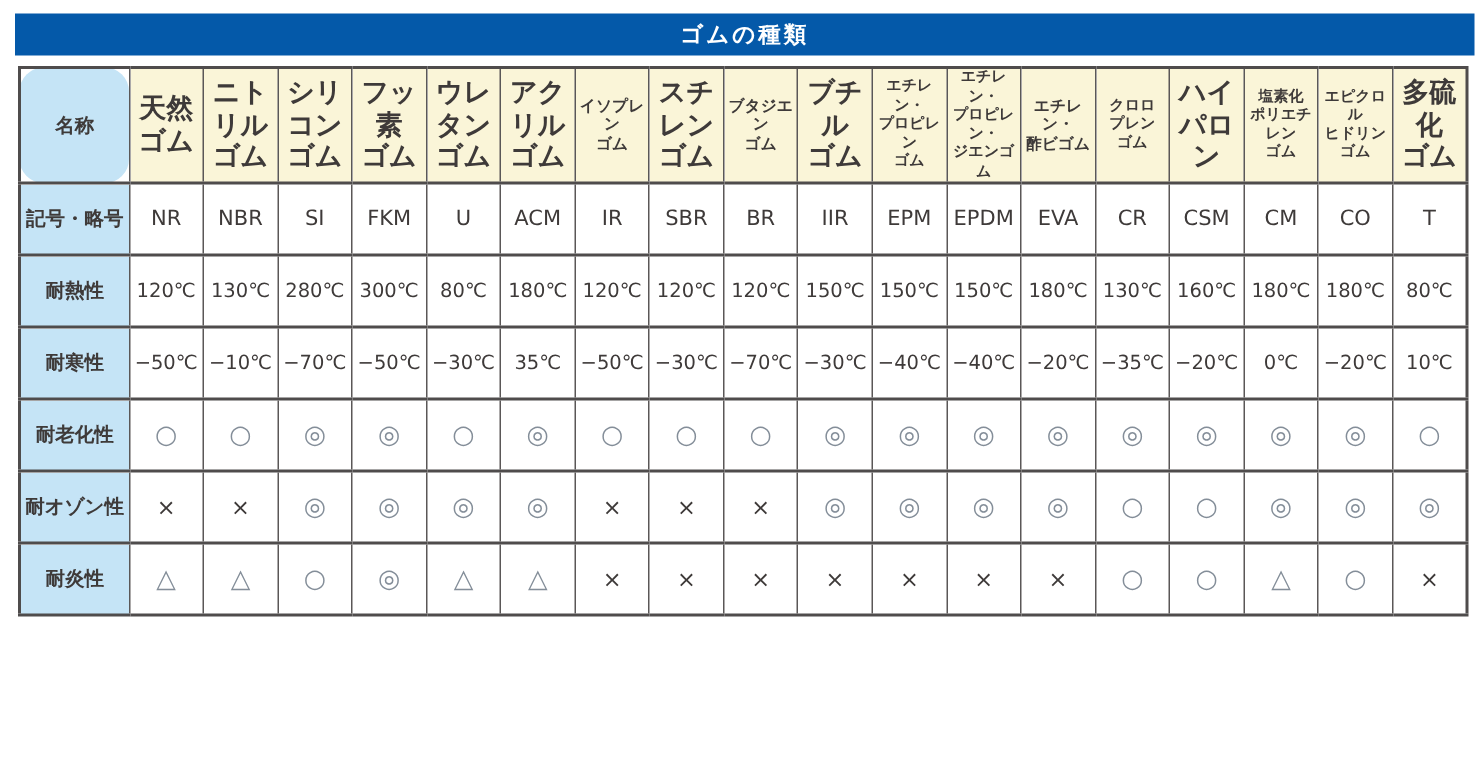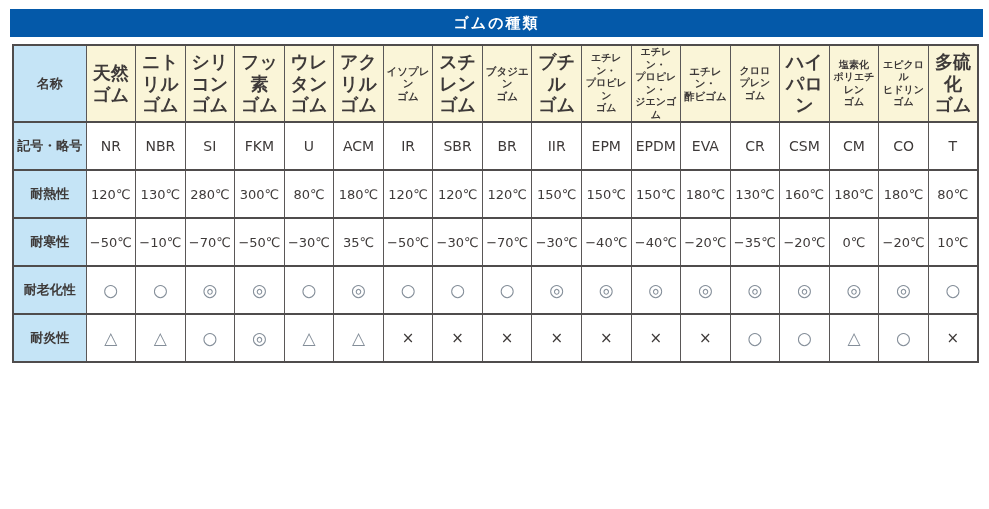--- a/index.html
+++ b/index.html
@@ -47,20 +47,21 @@
     vertical-align: middle;
     padding: 0;
     overflow: hidden;
   }
   tr.header-row { height: 58px; }
   tr.data-row   { height: 48px; }
   th.corner {
     background: var(--label_fill, #c5e4f6);
     font-size: 13px;
     font-weight: bold;
+    border-radius: 16px;
   }
   th.col-hdr {
     background: var(--header_fill, #faf5d8);
     font-weight: bold;
     font-size: 18px;
     line-height: 1.2;
     white-space: pre-line;
   }
   th.col-hdr.mid   { font-size: 10.5px; margin-top: 48px; }
   th.col-hdr.small { font-size: 10px; line-height: 1.25; }
@@ -209,20 +210,41 @@
         <td class="val-mark">◎</td>
         <td class="val-mark">◎</td>
         <td class="val-mark">◎</td>
         <td class="val-mark">◎</td>
         <td class="val-mark">◎</td>
         <td class="val-mark">◎</td>
         <td class="val-mark">◎</td>
         <td class="val-mark">○</td>
       </tr>
       <tr class="data-row">
+        <td class="row-label">耐オゾン性</td>
+        <td class="val-mark dark">×</td>
+        <td class="val-mark dark">×</td>
+        <td class="val-mark">◎</td>
+        <td class="val-mark">◎</td>
+        <td class="val-mark">◎</td>
+        <td class="val-mark">◎</td>
+        <td class="val-mark dark">×</td>
+        <td class="val-mark dark">×</td>
+        <td class="val-mark dark">×</td>
+        <td class="val-mark">◎</td>
+        <td class="val-mark">◎</td>
+        <td class="val-mark">◎</td>
+        <td class="val-mark">◎</td>
+        <td class="val-mark">○</td>
+        <td class="val-mark">○</td>
+        <td class="val-mark">◎</td>
+        <td class="val-mark">◎</td>
+        <td class="val-mark">◎</td>
+      </tr>
+      <tr class="data-row">
         <td class="row-label">耐炎性</td>
         <td class="val-mark">△</td>
         <td class="val-mark">△</td>
         <td class="val-mark">○</td>
         <td class="val-mark">◎</td>
         <td class="val-mark">△</td>
         <td class="val-mark">△</td>
         <td class="val-mark dark">×</td>
         <td class="val-mark dark">×</td>
         <td class="val-mark dark">×</td>

